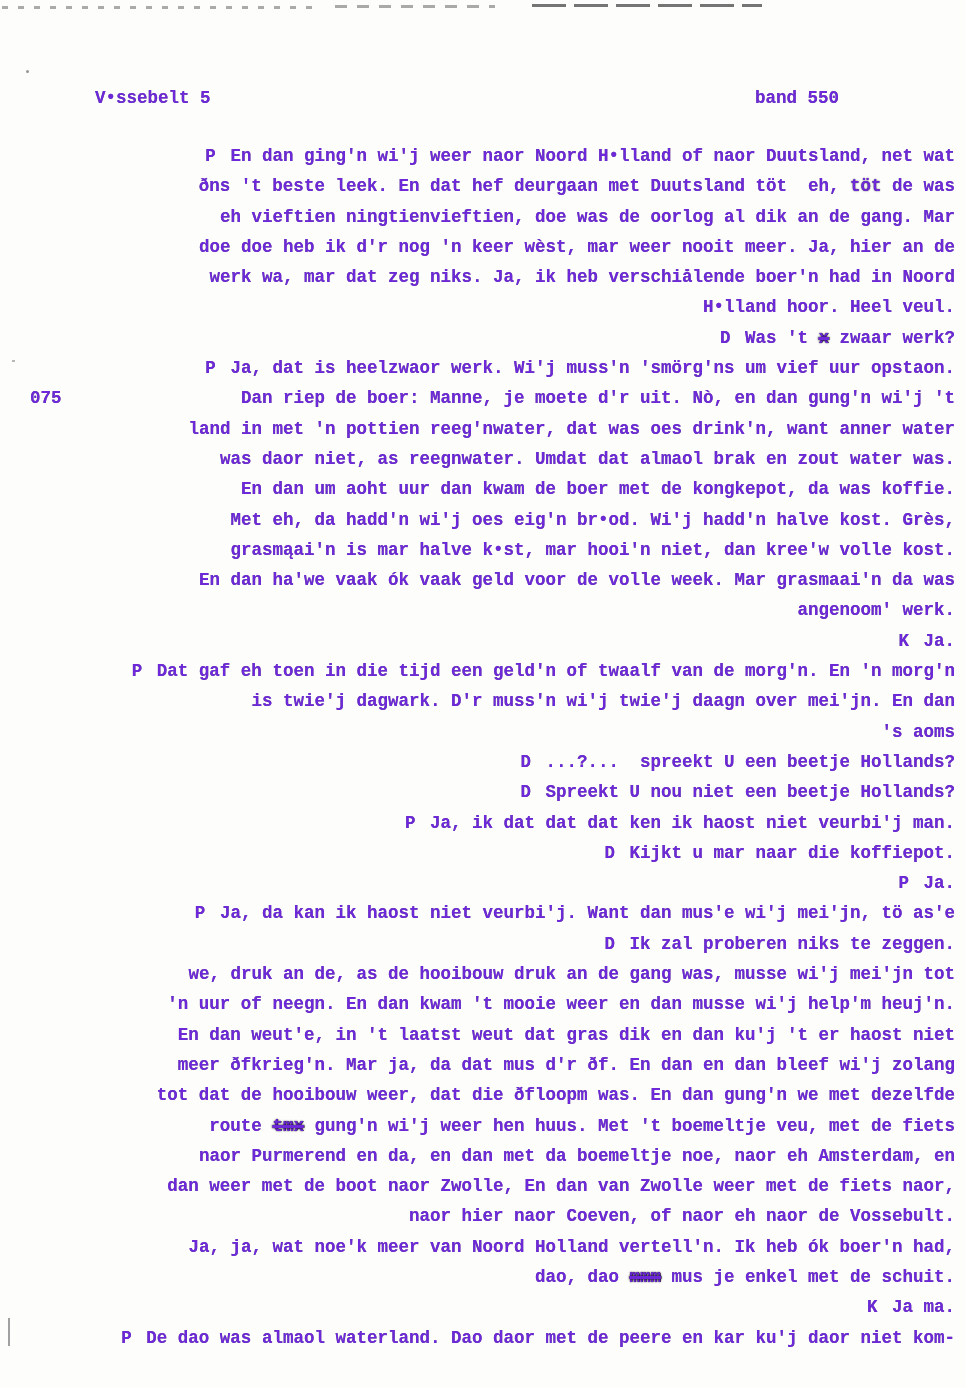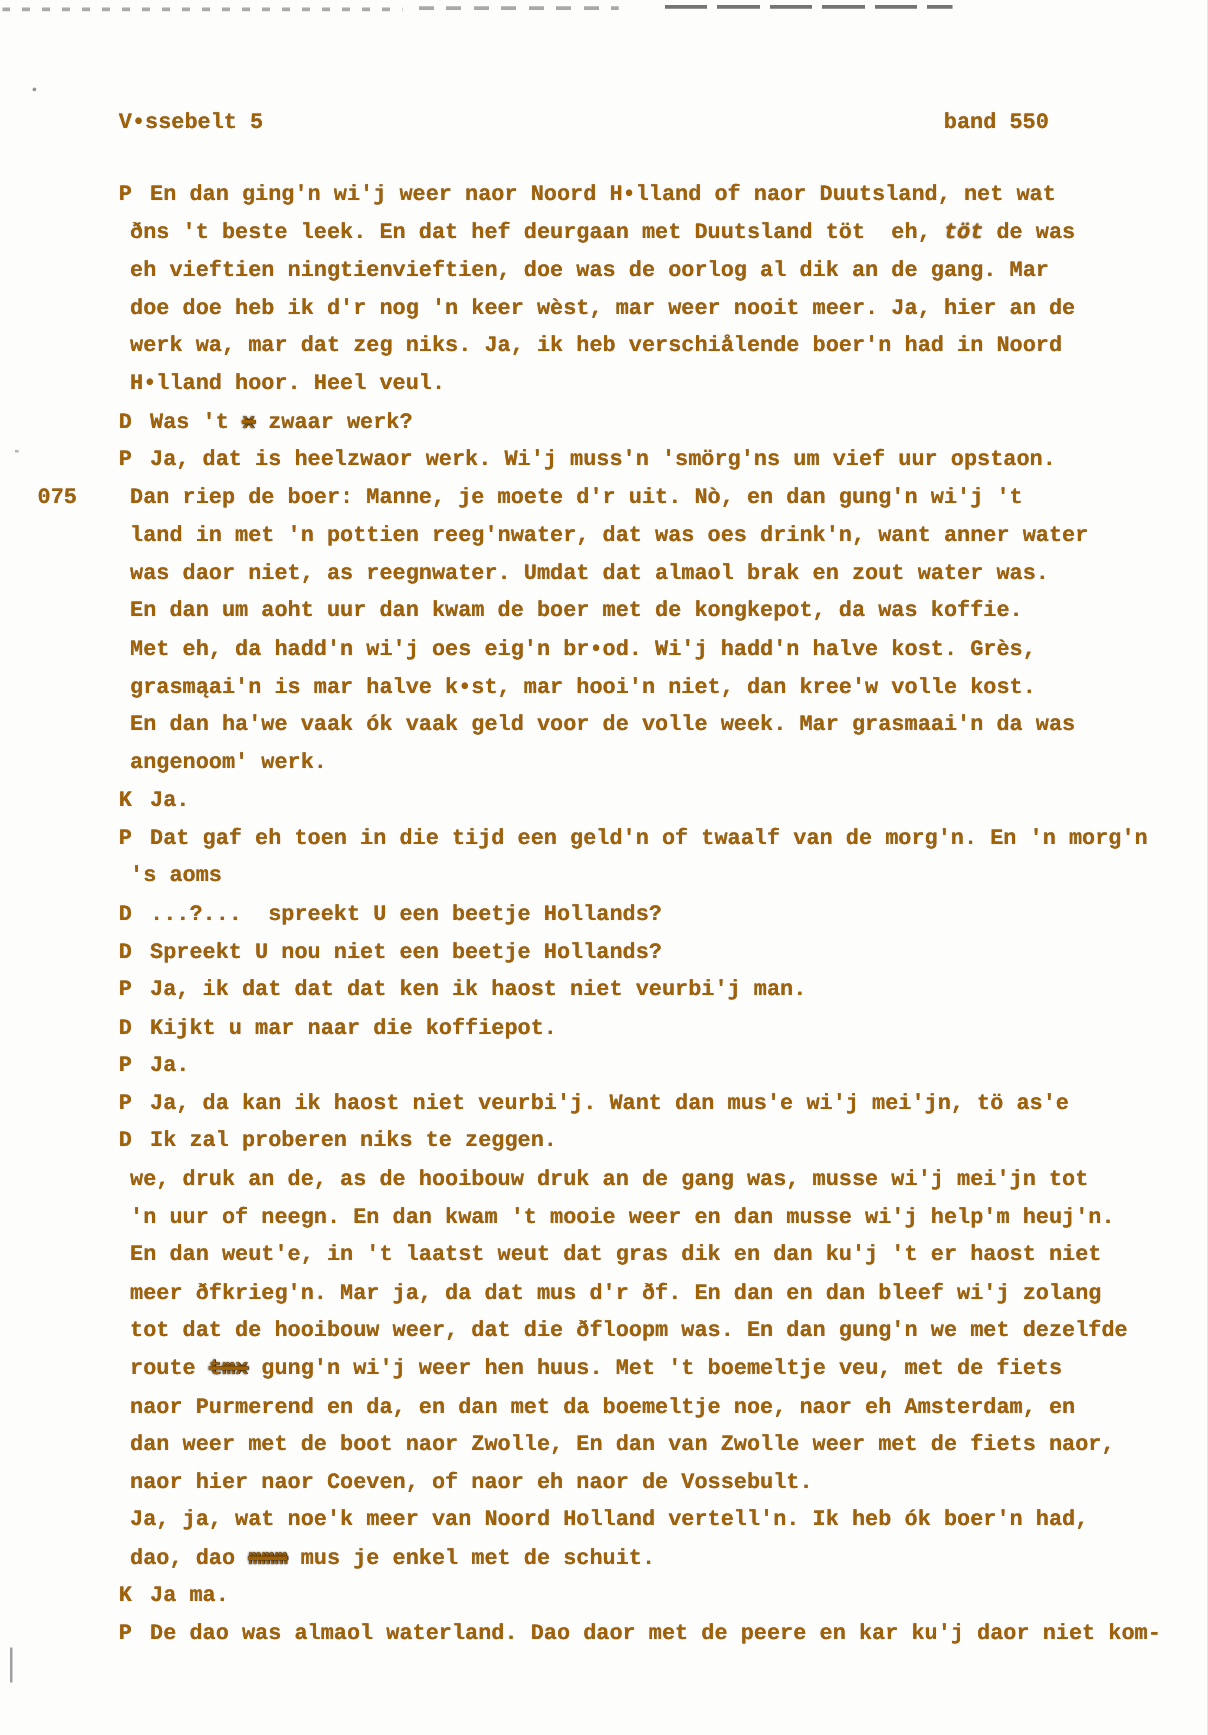--- a/index.html
+++ b/index.html
@@ -9,21 +9,21 @@
   }
   .page {
     position: relative;
     width: 966px;
     height: 1388px;
     background: #fdfdfc;
     overflow: hidden;
     font-family: "Liberation Mono", "DejaVu Sans Mono", monospace;
     font-size: 17.5px;
     font-weight: bold;
-    color: #a16207;
+    color: #6d28d9;
     text-shadow: 0 0 0.6px rgba(10,10,10,0.55);
   }
   .header-left {
     position: absolute;
     top: 88px;
     left: 95px;
     white-space: pre;
   }
   .header-right {
     position: absolute;
@@ -35,29 +35,30 @@
     position: absolute;
     top: 141px;
     left: 95px;
     width: 860px;
   }
   .line {
     position: relative;
     height: 30.3px;
     line-height: 30.3px;
     white-space: pre;
+    text-align: right;
   }
   .line.cont { padding-left: 9px; }
   .speaker { margin-right: 4px; }
   .margin-note {
     position: absolute;
     left: -65px;
     top: 0;
   }
-  .seg-bold { font-weight: bold; text-shadow: 0 0 1.3px rgba(0,0,0,0.9); font-style: italic; }
+  .seg-bold { font-weight: bold; text-shadow: 0 0 1.3px rgba(0,0,0,0.9); }
   .seg-strike {
     text-decoration: line-through;
     text-decoration-thickness: 2.5px;
     text-shadow: 0 0 1.6px rgba(0,0,0,0.95), 0.5px 0 0 rgba(0,0,0,0.8);
   }
   
   .artifact { position: absolute; pointer-events: none; }
   .top-dash-a {
     top: 6px; left: 2px; width: 320px; height: 3px;
     background: repeating-linear-gradient(90deg, #666 0 6px, transparent 6px 16px);
@@ -106,20 +107,21 @@
       <div class="line cont"><span class="margin-note">075</span><span>Dan riep de boer: Manne, je moete d'r uit. Nò, en dan gung'n wi'j 't</span></div>
       <div class="line cont"><span>land in met 'n pottien reeg'nwater, dat was oes drink'n, want anner water</span></div>
       <div class="line cont"><span>was daor niet, as reegnwater. Umdat dat almaol brak en zout water was.</span></div>
       <div class="line cont"><span>En dan um aoht uur dan kwam de boer met de kongkepot, da was koffie.</span></div>
       <div class="line cont"><span>Met eh, da hadd'n wi'j oes eig'n br•od. Wi'j hadd'n halve kost. Grès,</span></div>
       <div class="line cont"><span>grasmąai'n is mar halve k•st, mar hooi'n niet, dan kree'w volle kost.</span></div>
       <div class="line cont"><span>En dan ha'we vaak ók vaak geld voor de volle week. Mar grasmaai'n da was</span></div>
       <div class="line cont"><span>angenoom' werk.</span></div>
       <div class="line"><span class="speaker">K </span><span>Ja.</span></div>
       <div class="line"><span class="speaker">P </span><span>Dat gaf eh toen in die tijd een geld'n of twaalf van de morg'n. En 'n morg'n</span></div>
+      <div class="line cont"><span>is twie'j dagwark. D'r muss'n wi'j twie'j daagn over mei'jn. En dan</span></div>
       <div class="line cont"><span>'s aoms</span></div>
       <div class="line"><span class="speaker">D </span><span>...?...  spreekt U een beetje Hollands?</span></div>
       <div class="line"><span class="speaker">D </span><span>Spreekt U nou niet een beetje Hollands?</span></div>
       <div class="line"><span class="speaker">P </span><span>Ja, ik dat dat dat ken ik haost niet veurbi'j man.</span></div>
       <div class="line"><span class="speaker">D </span><span>Kijkt u mar naar die koffiepot.</span></div>
       <div class="line"><span class="speaker">P </span><span>Ja.</span></div>
       <div class="line"><span class="speaker">P </span><span>Ja, da kan ik haost niet veurbi'j. Want dan mus'e wi'j mei'jn, tö as'e</span></div>
       <div class="line"><span class="speaker">D </span><span>Ik zal proberen niks te zeggen.</span></div>
       <div class="line cont"><span>we, druk an de, as de hooibouw druk an de gang was, musse wi'j mei'jn tot</span></div>
       <div class="line cont"><span>'n uur of neegn. En dan kwam 't mooie weer en dan musse wi'j help'm heuj'n.</span></div>

